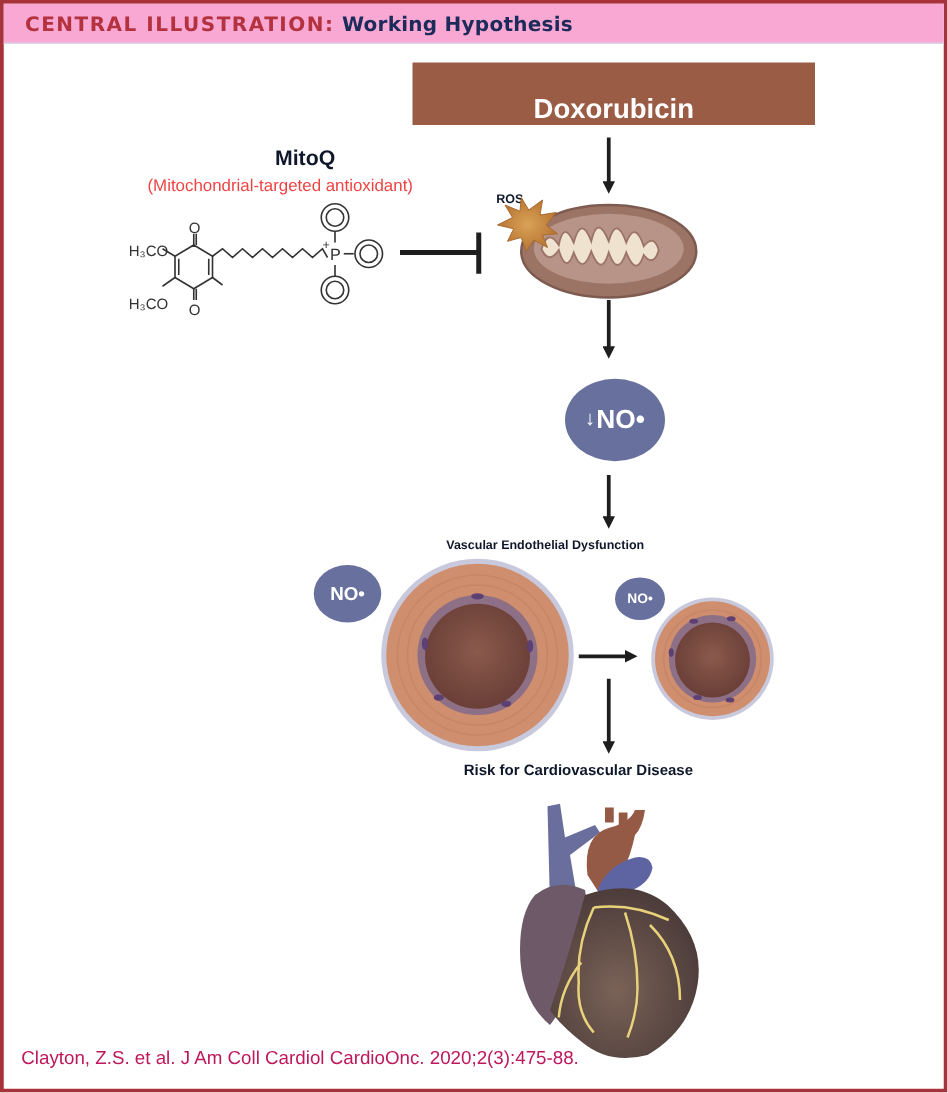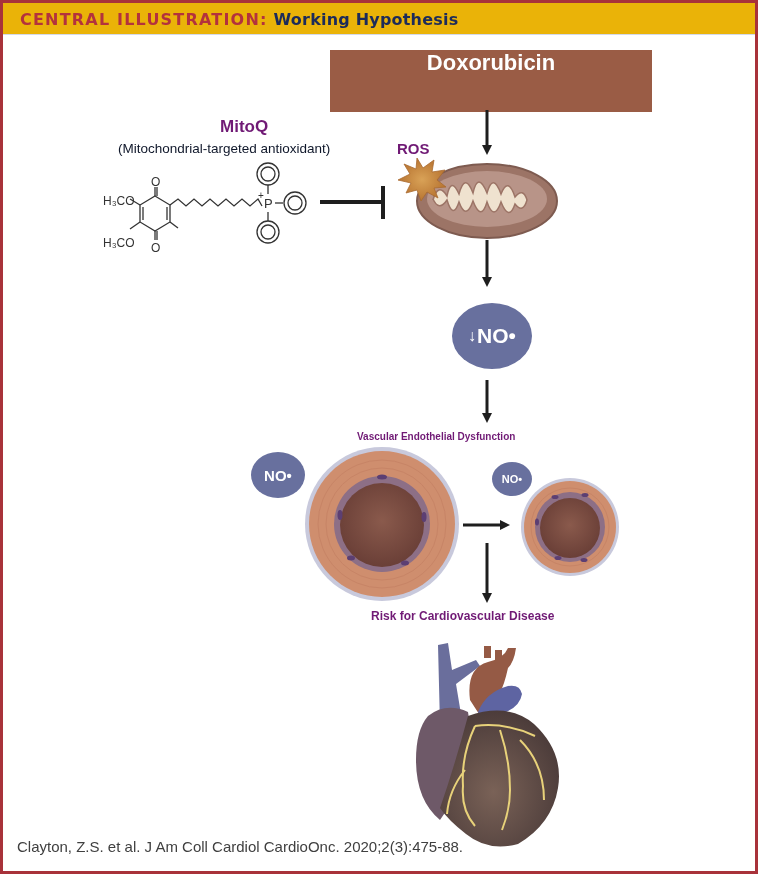--- a/index.html
+++ b/index.html
@@ -4,50 +4,50 @@
 <style>
   * { box-sizing: border-box; margin: 0; padding: 0; }
   html, body { width: 758px; height: 874px; background: #ffffff; overflow: hidden; }
   body { font-family: "DejaVu Sans", sans-serif; position: relative; }
   .frame {
     position: absolute; left: 0; top: 0; width: 758px; height: 874px;
     border: 3px solid #a8323a; background: #ffffff;
   }
   .header {
     position: absolute; left: 3px; top: 3px; width: 752px; height: 32px;
-    background: #eab308; border-bottom: 1px solid #d3d9ea;
+    background: #f9a8d4; border-bottom: 1px solid #d3d9ea;
   }
   .header .label {
     position: absolute; left: 17px; top: 7px;
     font-family: "DejaVu Sans", sans-serif; font-weight: bold; font-size: 16px;
     color: #b3323d; letter-spacing: 1.2px; white-space: nowrap;
   }
   .header .subtitle {
     color: #1c2b5a; letter-spacing: 0.2px; margin-left: 6px;
   }
   .drug-box {
-    position: absolute; left: 330px; top: 50px; width: 322px; height: 62px;
+    position: absolute; left: 330px; top: 50px; width: 322px; height: 50px;
     background: #9a5c45;
-    display: flex; align-items: flex-start; justify-content: center;
+    display: flex; align-items: flex-end; justify-content: center;
   }
   .drug-box span {
     color: #ffffff; font-family: "Liberation Sans", sans-serif; font-weight: bold; font-size: 22px;
   }
   .text-bold {
     position: absolute; font-family: "Liberation Sans", sans-serif; font-weight: bold;
-    color: #701a75; white-space: nowrap;
+    color: #0f172a; white-space: nowrap;
   }
   .mitoq-title { left: 220px; top: 117px; font-size: 17px; }
-  .mitoq-sub { left: 118px; top: 141px; font-size: 13.5px; font-weight: normal; color: #0f172a; }
-  .ros-label { left: 397px; top: 140px; font-size: 15px; text-align: center; }
+  .mitoq-sub { left: 118px; top: 141px; font-size: 13.5px; font-weight: normal; color: #ef4444; }
+  .ros-label { left: 397px; top: 154px; font-size: 10px; text-align: center; }
   .ved-label { left: 357px; top: 431px; font-size: 10px; }
   .risk-label { left: 371px; top: 609px; font-size: 12px; }
   .citation {
     position: absolute; left: 17px; top: 838px;
-    font-family: "Liberation Sans", sans-serif; font-size: 15px; color: #404040; white-space: nowrap;
+    font-family: "Liberation Sans", sans-serif; font-size: 15px; color: #be185d; white-space: nowrap;
   }
   svg.diagram { position: absolute; left: 0; top: 0; }
   .no-circle {
     position: absolute; display: flex; align-items: center; justify-content: center;
     background: #68709e; border-radius: 50%; color: #ffffff;
     font-family: "Liberation Sans", sans-serif; font-weight: bold;
   }
   .no-main { left: 452px; top: 303px; width: 80px; height: 66px; font-size: 21px; }
   .no-left { left: 251px; top: 452px; width: 54px; height: 46px; font-size: 15px; }
   .no-right { left: 492px; top: 462px; width: 40px; height: 34px; font-size: 11px; }

